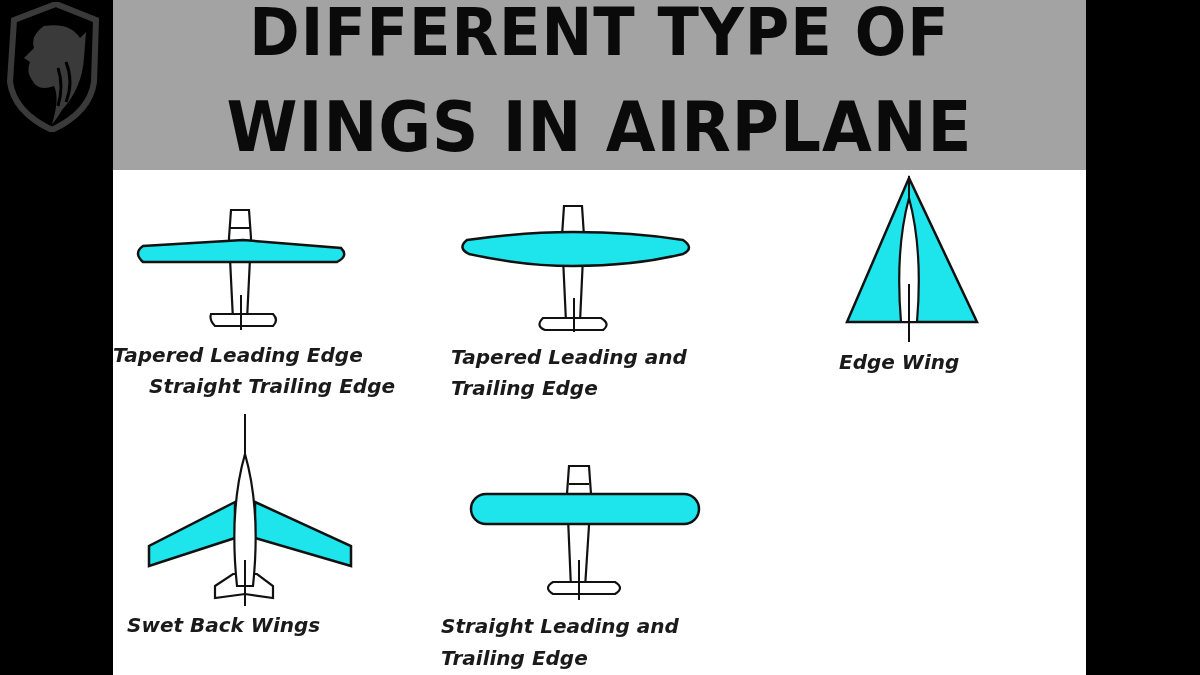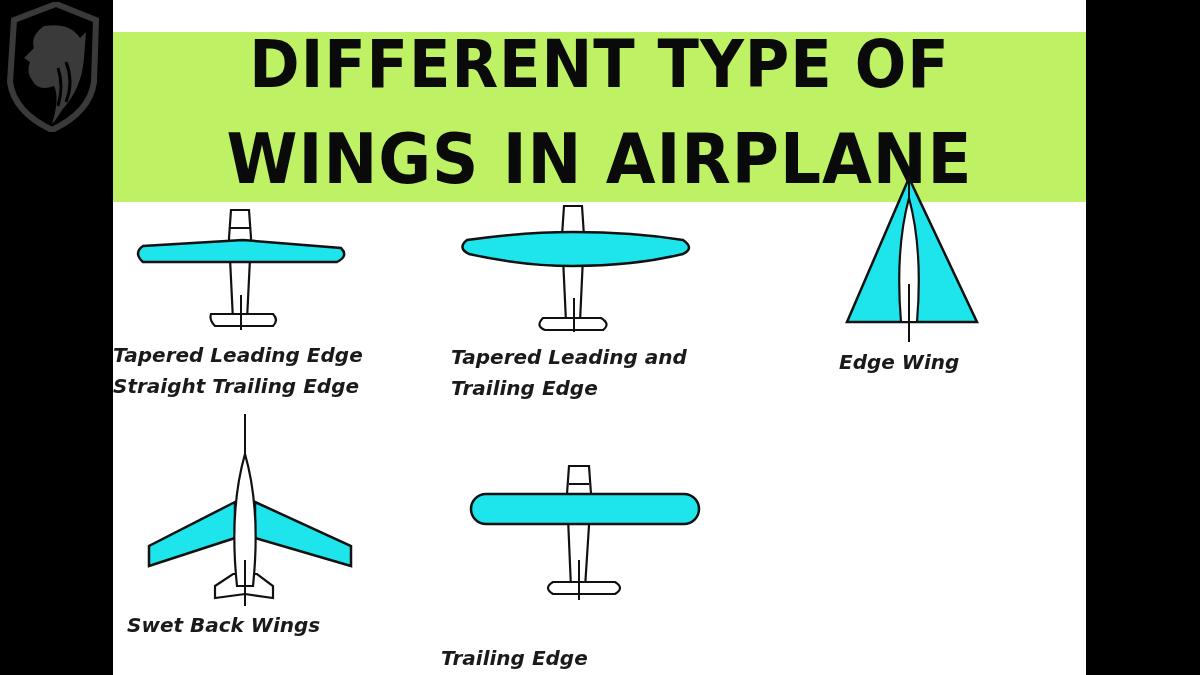--- a/index.html
+++ b/index.html
@@ -8,22 +8,21 @@
     background:#000000; position:relative;
     font-family:"DejaVu Sans", sans-serif;
   }
   .logo { position:absolute; left:4px; top:2px; width:96px; height:130px; }
   .panel {
     position:absolute; left:113px; top:0; width:973px; height:675px;
     background:#ffffff; overflow:hidden;
   }
   .header {
     position:absolute; left:0; top:0; width:973px; height:170px;
-    background:#bef264;
-    margin-top:32px;
+    background:#a3a3a3;
   }
   .title-line {
     position:absolute; left:0; width:973px; text-align:center;
     font-family:"DejaVu Sans", sans-serif; font-weight:bold;
     color:#0a0a0a; letter-spacing:1px; white-space:nowrap;
   }
   .t1 { top:-6px; font-size:66px; transform:scaleX(0.92); transform-origin:center; }
   .t2 { top:86px; font-size:70px; transform:scaleX(0.92); transform-origin:center; }
 
   .cell { position:absolute; }
@@ -56,21 +55,21 @@
 
   <div class="cell" style="left:0;top:170px;width:310px;height:240px;">
     <svg width="310" height="240">
       <path class="body" d="M118 40 L136 40 L138 68 L134 150 L120 150 L116 68 Z"></path>
       <line class="line" x1="117" y1="58" x2="137" y2="58"></line>
       <path class="body" d="M98 144 Q96 150 102 156 L160 156 Q166 150 160 144 Z"></path>
       <line class="line" x1="128" y1="125" x2="128" y2="160"></line>
       <path class="wing" d="M30 76 Q20 83 30 92 L224 92 Q236 86 228 78 L130 70 Z"></path>
     </svg>
     <div class="label" style="left:0;top:170px;">Tapered Leading Edge</div>
-    <div class="label" style="left:0;top:201px;">Straight Trailing Edge</div>
+    <div class="label" style="left:0;top:201px;padding-left:36px;">Straight Trailing Edge</div>
   </div>
 
   <div class="cell" style="left:330px;top:170px;width:320px;height:240px;">
     <svg width="320" height="240">
       <path class="body" d="M121 36 L139 36 L141 66 L137 152 L123 152 L119 66 Z"></path>
       <line class="line" x1="120" y1="62" x2="140" y2="62"></line>
       <path class="body" d="M100 148 Q92 156 102 160 L160 160 Q168 154 158 148 Z"></path>
       <line class="line" x1="131" y1="128" x2="131" y2="162"></line>
       <path class="wing" d="M24 70 Q14 78 26 84 Q80 96 130 96 Q190 96 240 84 Q252 78 240 70 Q190 62 130 62 Q80 62 24 70 Z"></path>
     </svg>
@@ -101,16 +100,17 @@
   </div>
 
   <div class="cell" style="left:330px;top:450px;width:320px;height:225px;">
     <svg width="320" height="225">
       <path class="body" d="M126 16 L146 16 L148 44 L142 138 L128 138 L124 44 Z"></path>
       <line class="line" x1="126" y1="34" x2="146" y2="34"></line>
       <path class="body" d="M110 132 Q100 138 110 144 L172 144 Q182 138 172 132 Z"></path>
       <line class="line" x1="136" y1="110" x2="136" y2="150"></line>
       <rect class="wing" x="28" y="44" width="228" height="30" rx="15" ry="15"></rect>
     </svg>
+    <div class="label" style="left:-2px;top:161px;">Straight Leading and</div>
     <div class="label" style="left:-2px;top:193px;">Trailing Edge</div>
   </div>
 
 </div>
 
 </body></html>

